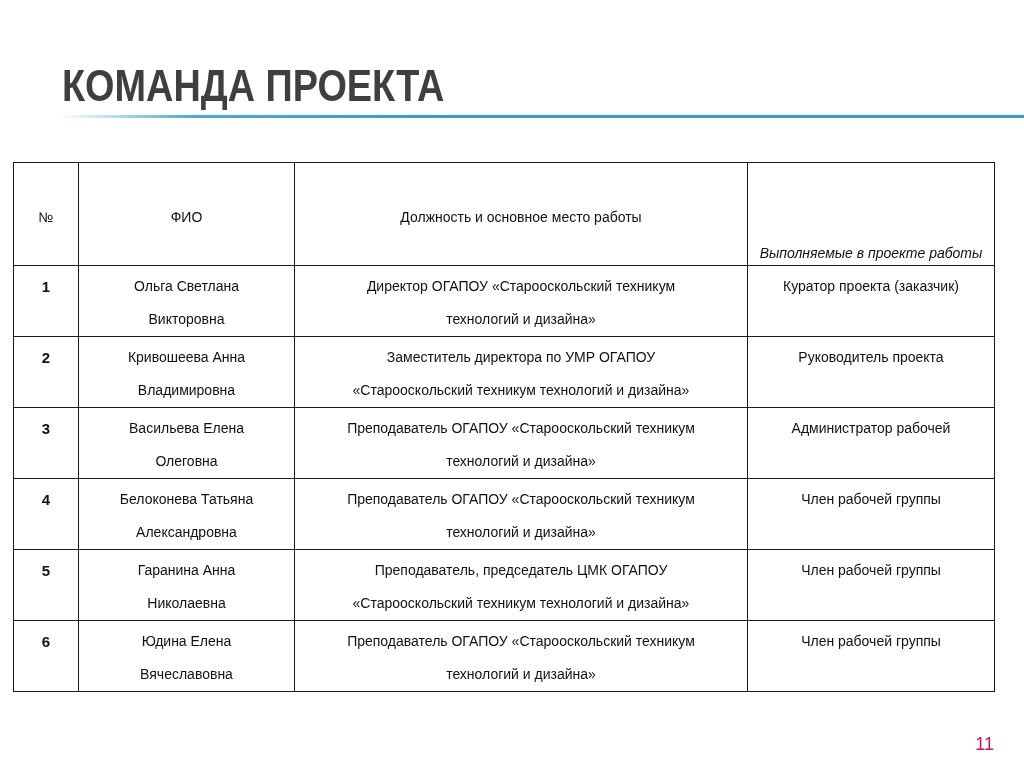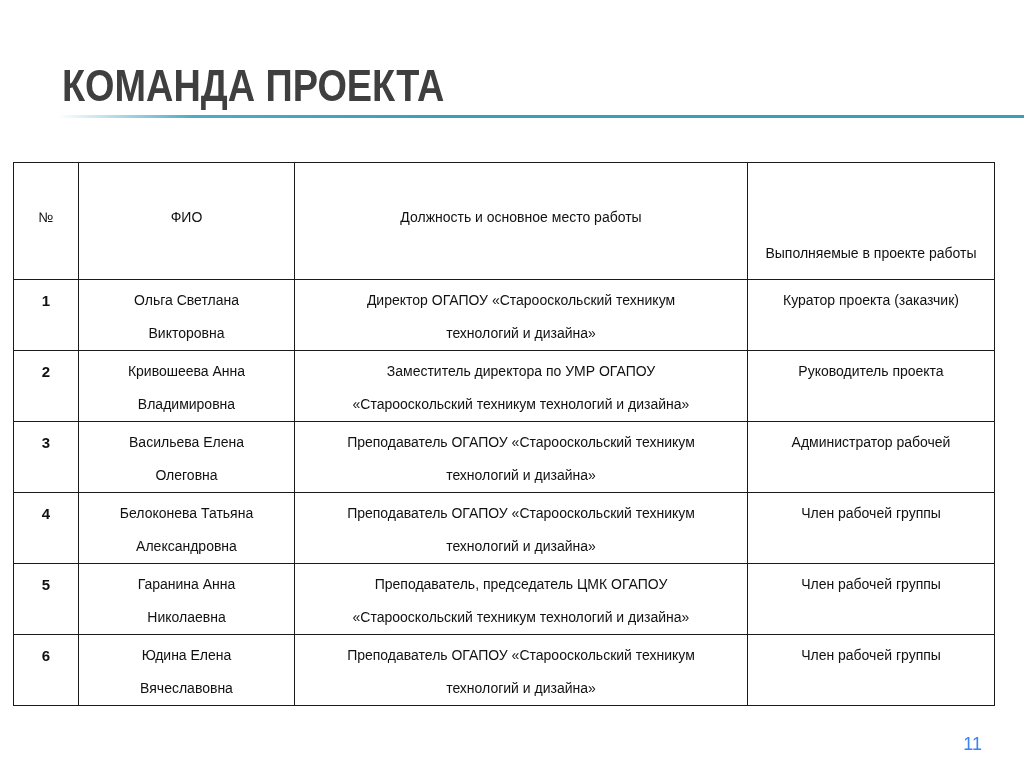--- a/index.html
+++ b/index.html
@@ -64,42 +64,43 @@
     }
     table.team-table thead th.col-num,
     table.team-table thead th.col-name,
     table.team-table thead th.col-pos {
       vertical-align: top;
       padding-top: 44px;
       height: 56px;
     }
     table.team-table thead th.col-role {
       vertical-align: bottom;
-      padding-bottom: 16px;
+      padding-bottom: 2px;
+      font-style: italic;
     }
     table.team-table tbody td {
       height: 66px;
       padding-top: 4px;
     }
     table.team-table tbody td.num {
       font-weight: bold;
       font-size: 15px;
     }
     .col-num { width: 52px; }
     .col-name { width: 203px; }
     .col-pos { width: 440px; }
     .col-role { width: auto; }
     .cell-line { display: block; }
     .page-number {
       position: absolute;
-      right: 42px;
+      right: 30px;
       top: 734px;
       font-family: "Liberation Sans", sans-serif;
       font-size: 18px;
-      color: #3b82f6;
+      color: #be185d;
     }
   </style>
 </head>
 <body>
 
 <div class="slide-title">КОМАНДА ПРОЕКТА</div>
 <div class="title-rule"></div>
 
 <table class="team-table">
   <thead>

